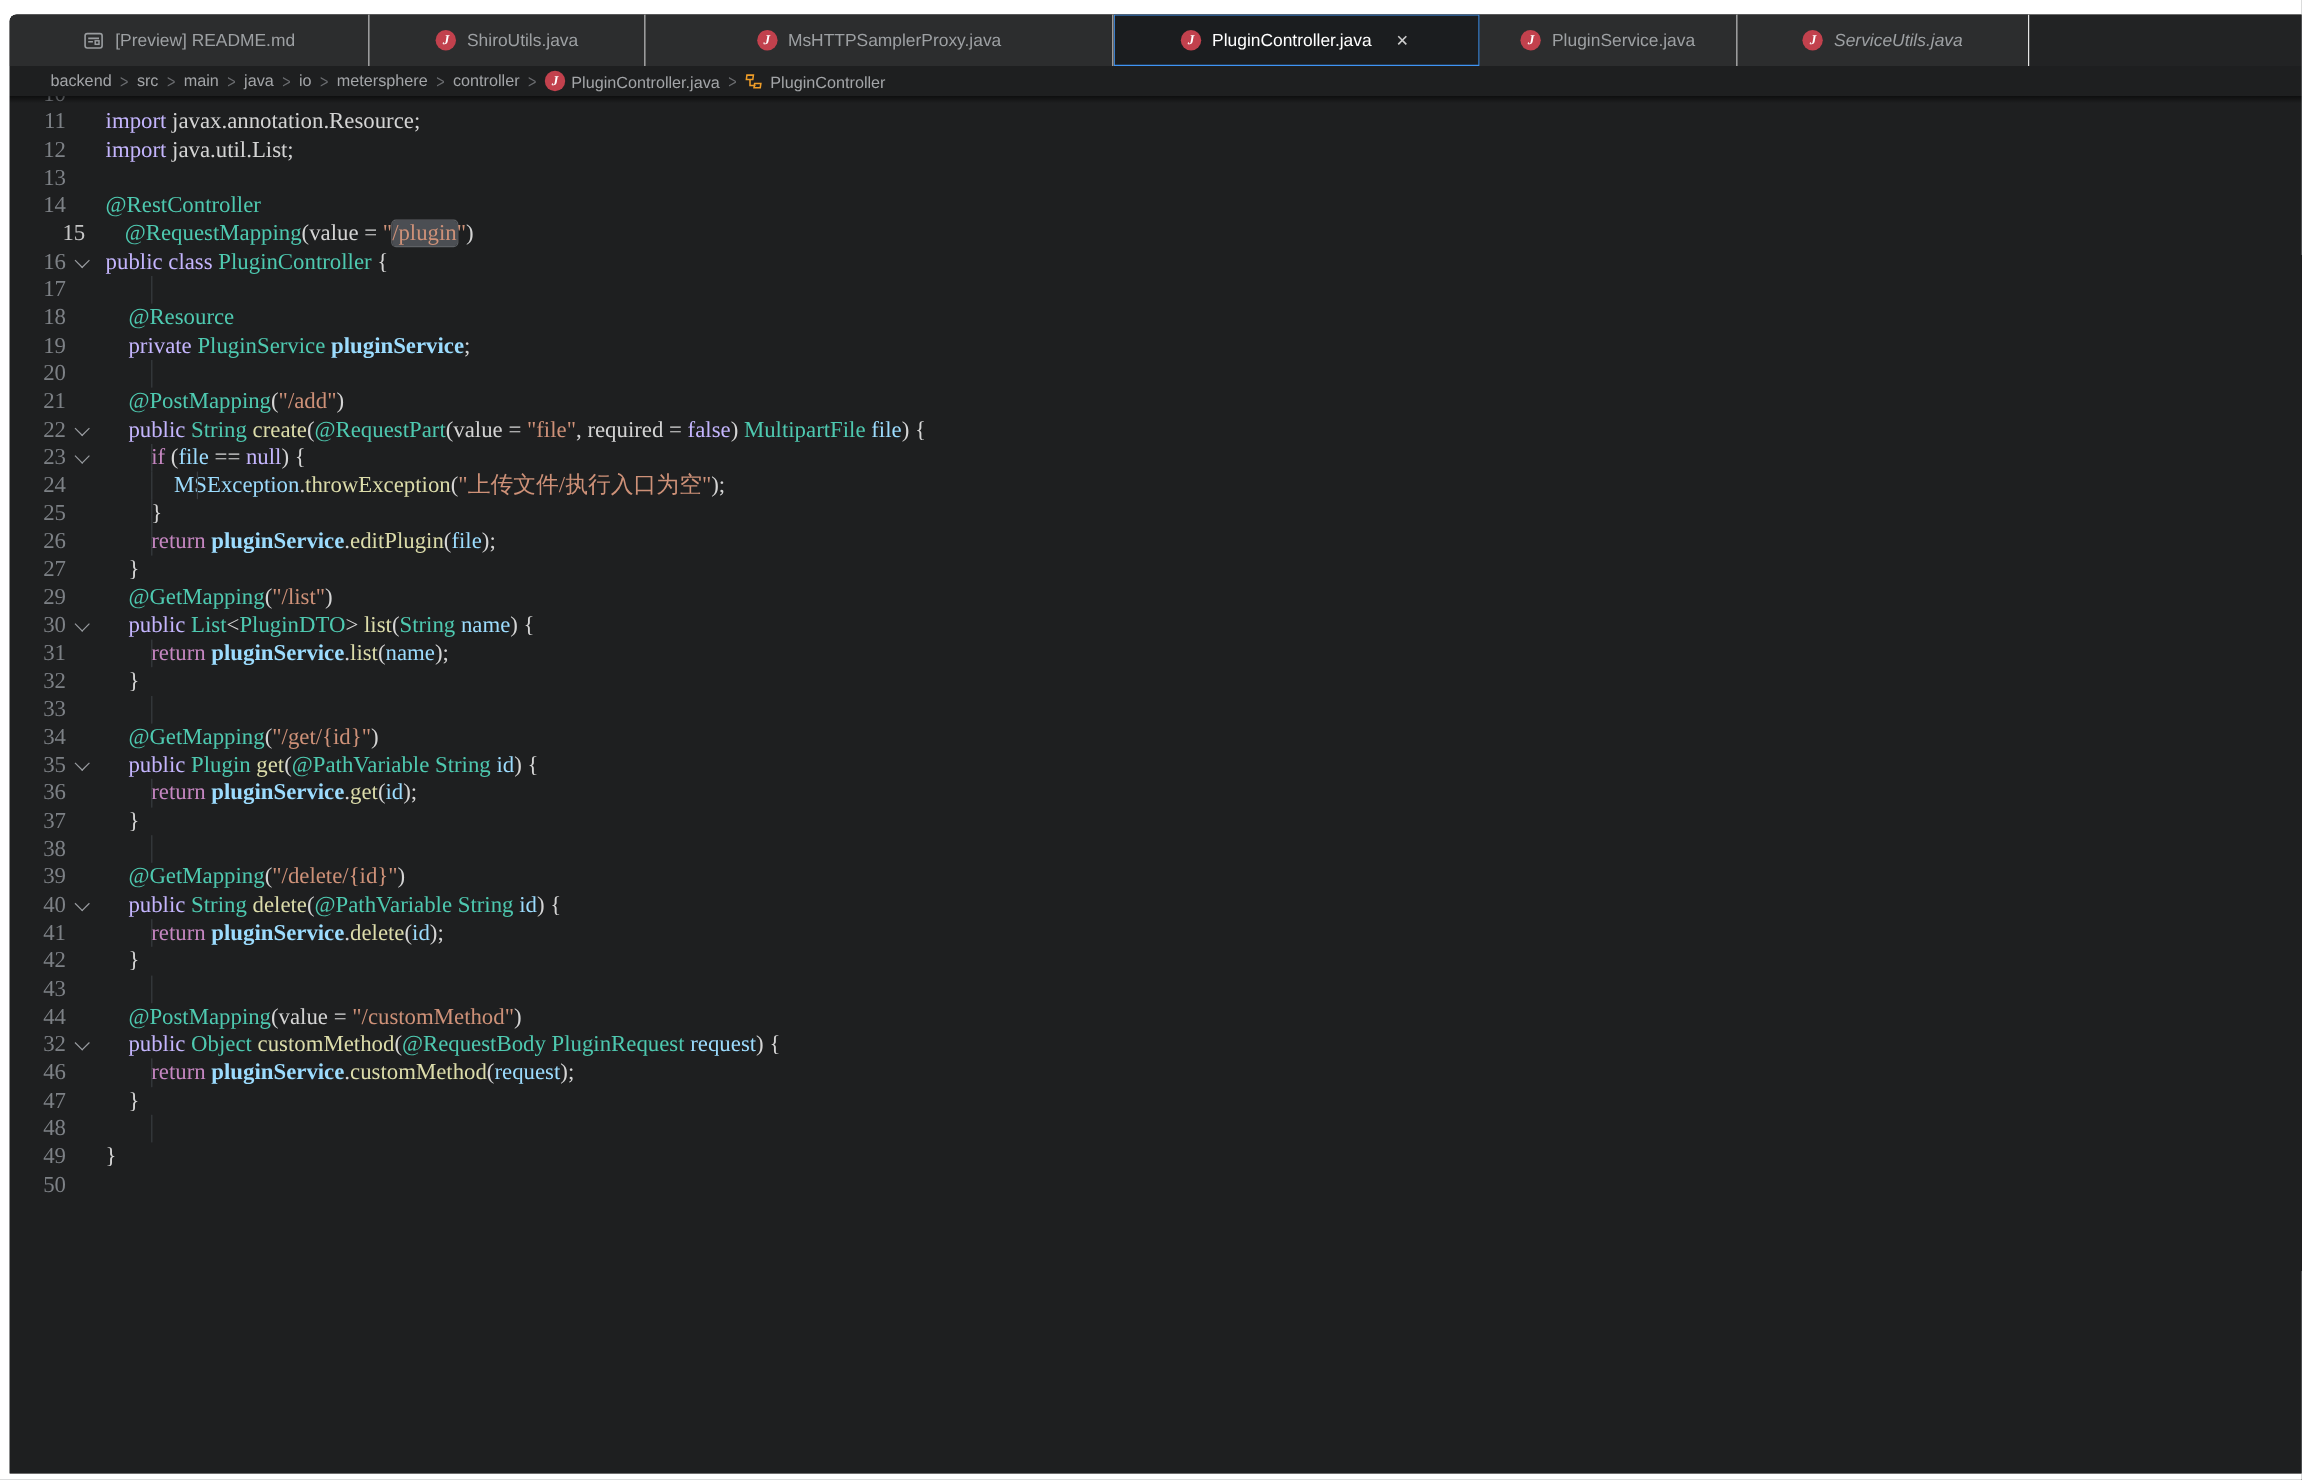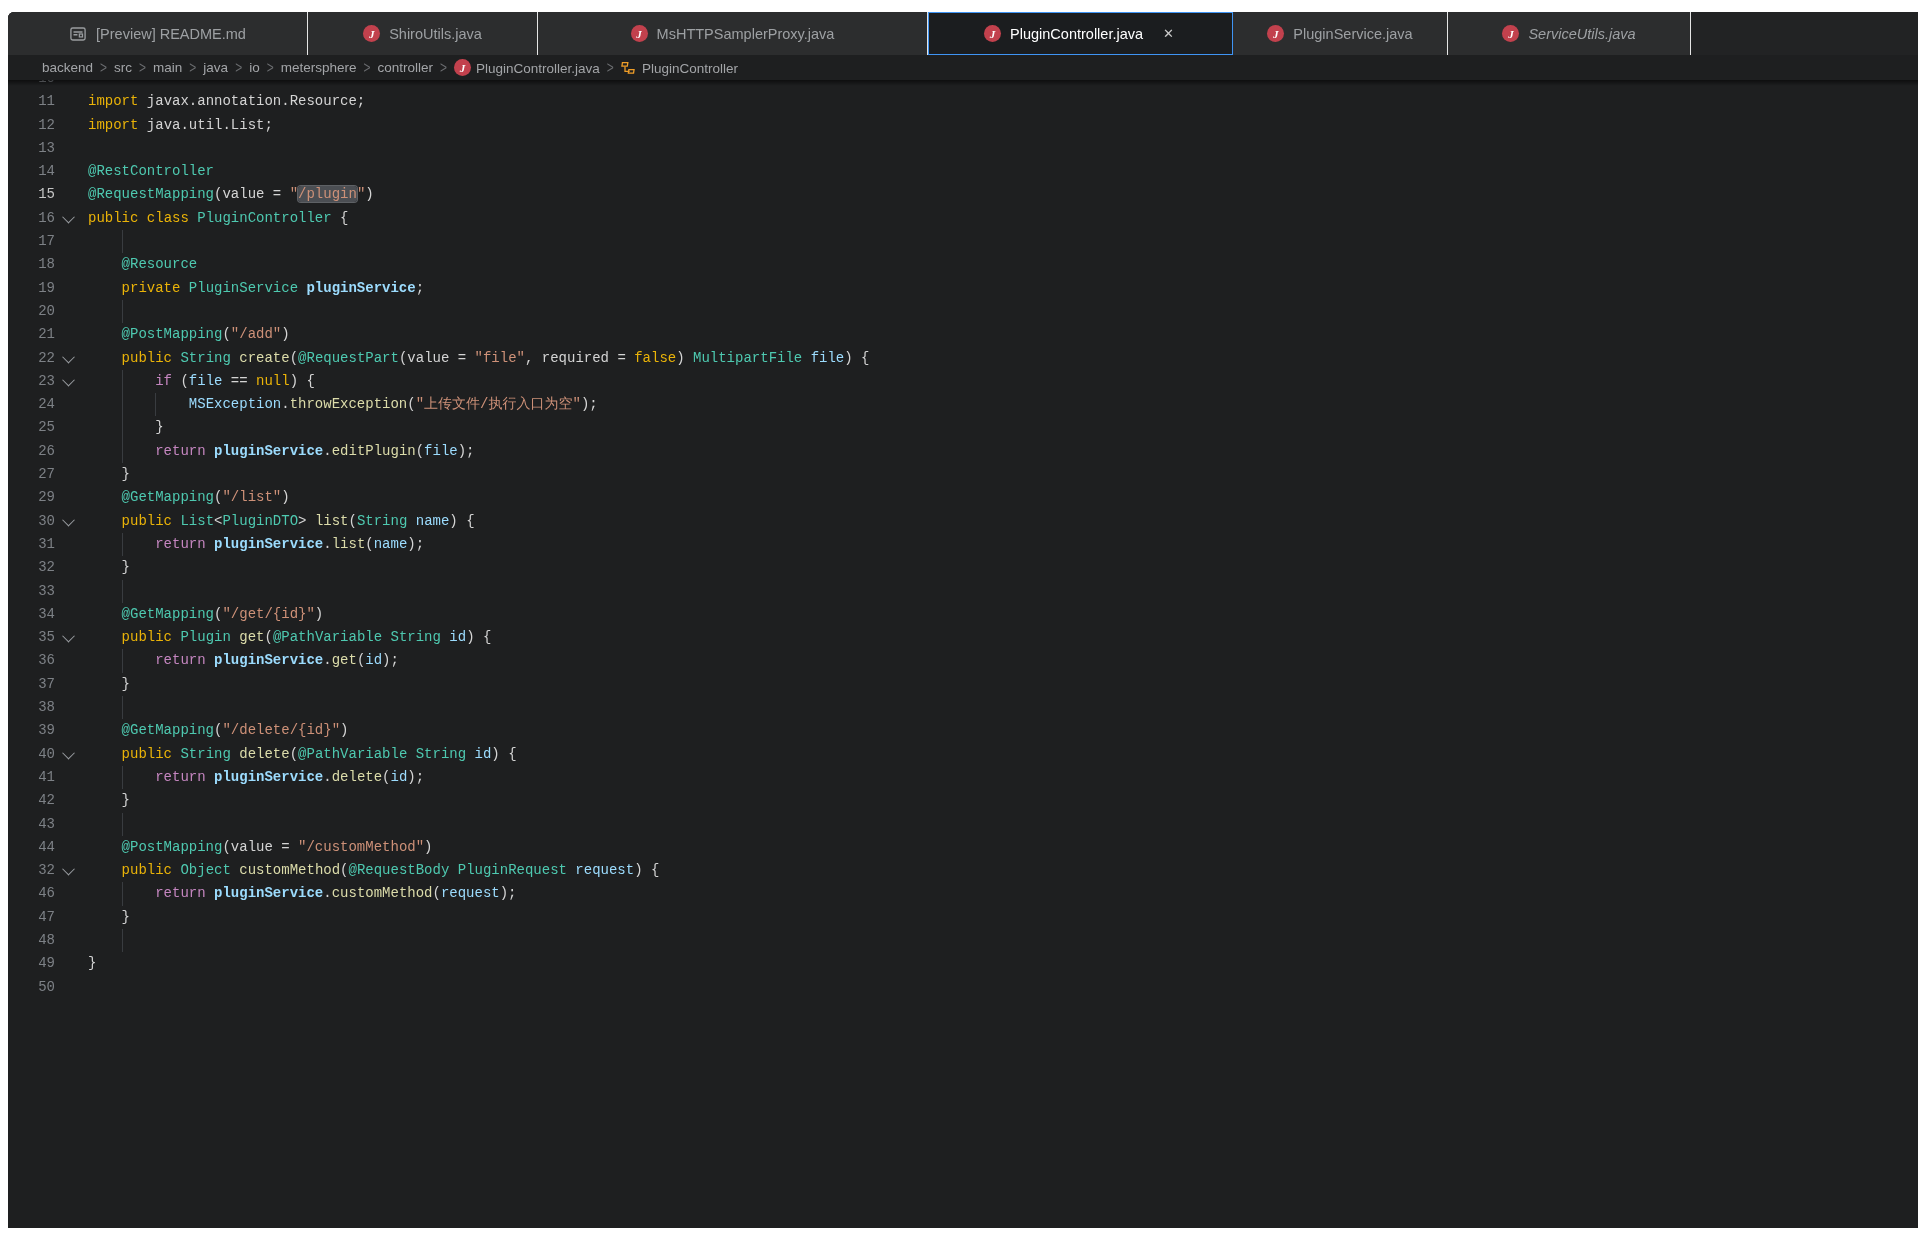--- a/index.html
+++ b/index.html
@@ -22,30 +22,30 @@
   .breadcrumb{height:25px;background:#1e1f20;display:flex;align-items:center;gap:7px;
     padding-left:34px;color:#a3a5a8;font-size:13.5px;flex:0 0 auto;}
   .crumb{display:flex;align-items:flex-end;gap:5px;cursor:pointer;}
   .crumb-sep{color:#6b6d70;font-size:12px;transform:scaleY(1.3);}
   
   .editor{position:relative;flex:1;overflow:hidden;background:#1e1f20;}
   .editor::before{content:"";position:absolute;top:0;left:0;right:0;height:6px;z-index:6;
     background:linear-gradient(rgba(0,0,0,0.55),rgba(0,0,0,0));pointer-events:none;}
   .code-scroll{position:relative;top:-13px;}
   .row{display:flex;height:23.3px;line-height:23.3px;
-    font-family:Liberation Mono, monospace;font-size:14px;}
+    font-family:Liberation Serif, serif;font-size:19px;}
   .gutter-num{width:47px;text-align:right;color:#7d8186;flex:0 0 auto;user-select:none;}
-  .gutter-num.active{color:#c6c6c6;}
+  .gutter-num.active{color:#c6c6c6;padding-left:16px;}
   .gutter-fold{width:26px;flex:0 0 auto;display:flex;align-items:center;justify-content:center;}
   .chev{width:8px;height:8px;border-right:1.6px solid #9a9da1;border-bottom:1.6px solid #9a9da1;
     transform:rotate(45deg) translate(-1px,-1px);cursor:pointer;}
   .code-text{position:relative;flex:1;padding-left:7px;white-space:pre;color:#d4d4d4;}
   .iguide{position:absolute;top:0;bottom:0;width:1px;background:#393c40;}
   
-  .tk-k{color:#eab308;}
+  .tk-k{color:#c4b5fd;}
   .tk-c{color:#c586c0;}
   .tk-t{color:#4ec9b0;}
   .tk-a{color:#4ec9b0;}
   .tk-f{color:#dcdcaa;}
   .tk-s{color:#ce9178;}
   .tk-v{color:#9cdcfe;}
   .tk-d{color:#9cdcfe;font-weight:700;}
   .tk-p{color:#d4d4d4;}
   .tk-h{color:#ce9178;background:#4b4e53;box-shadow:0 0 0 1px #5e6165;border-radius:3px;}
 </style>

